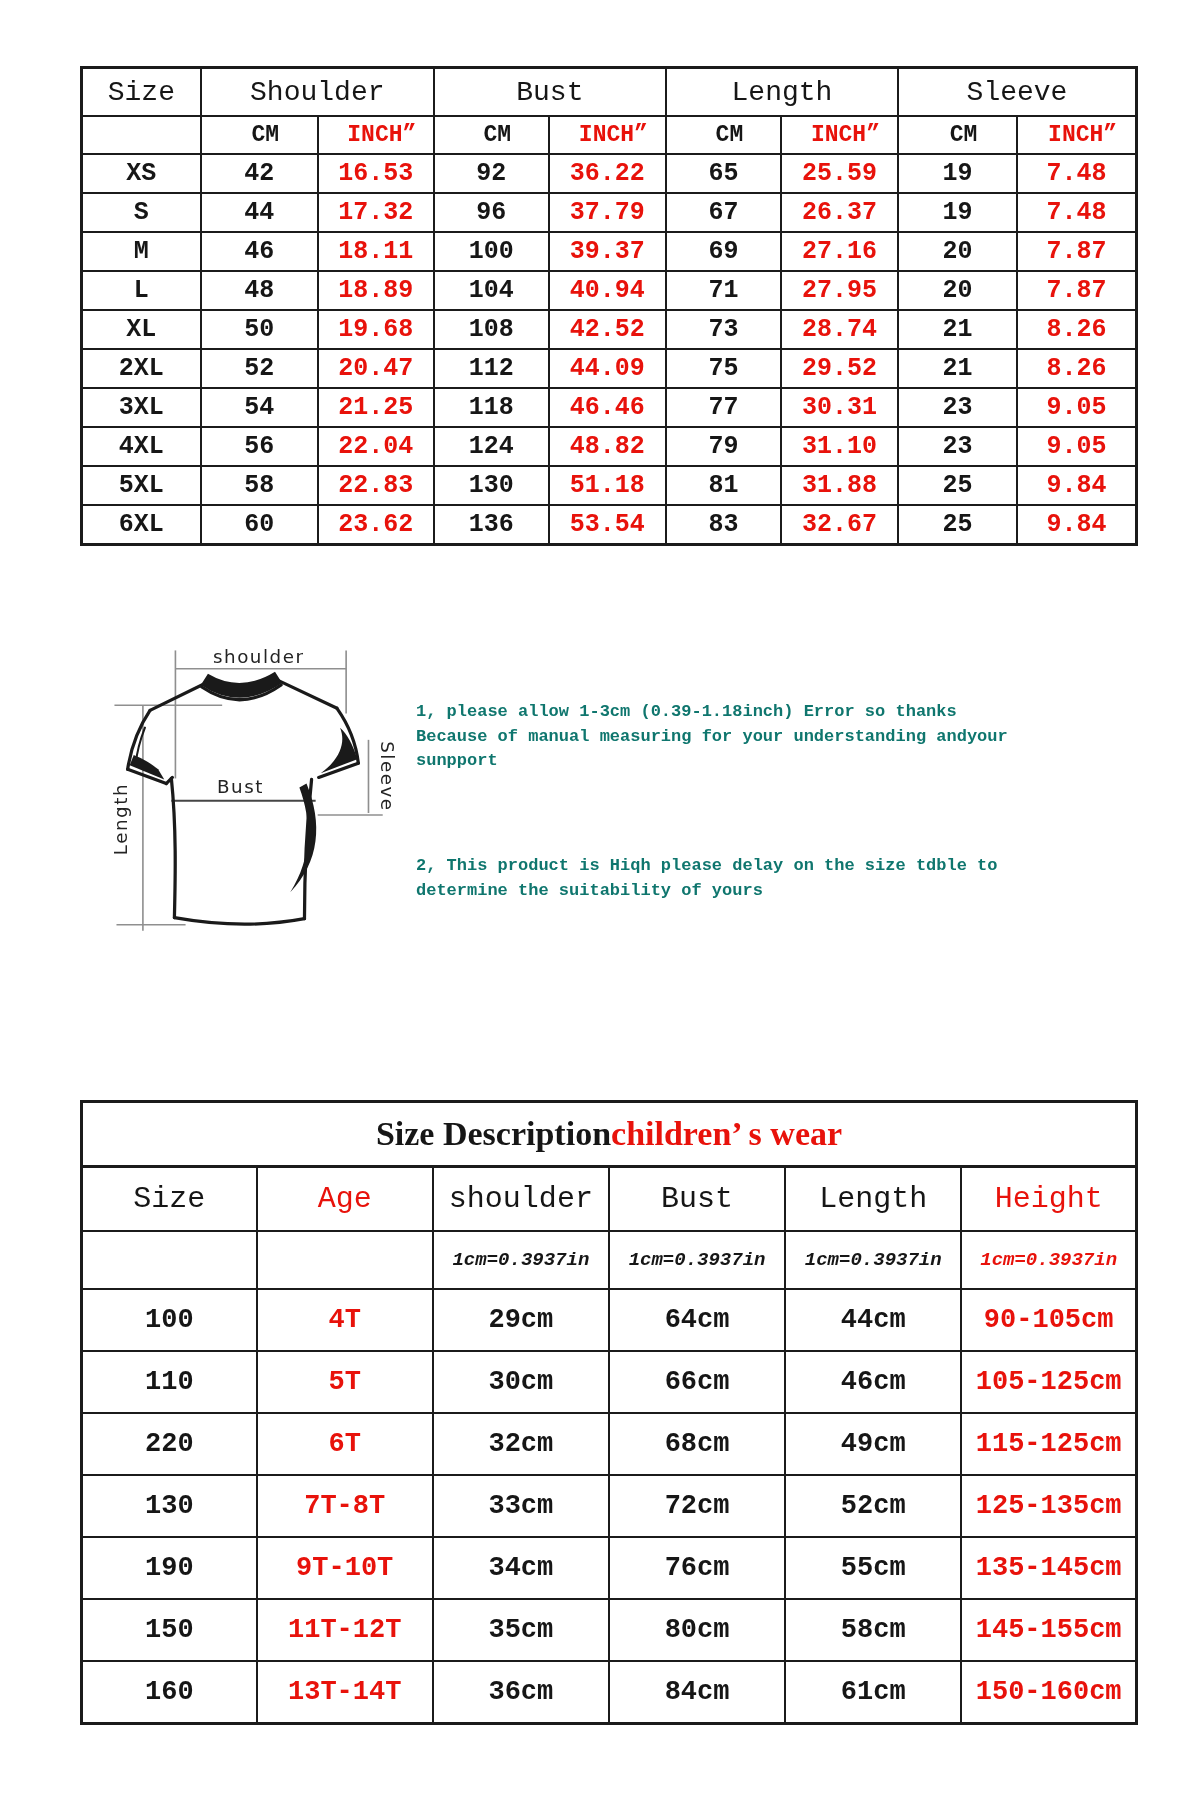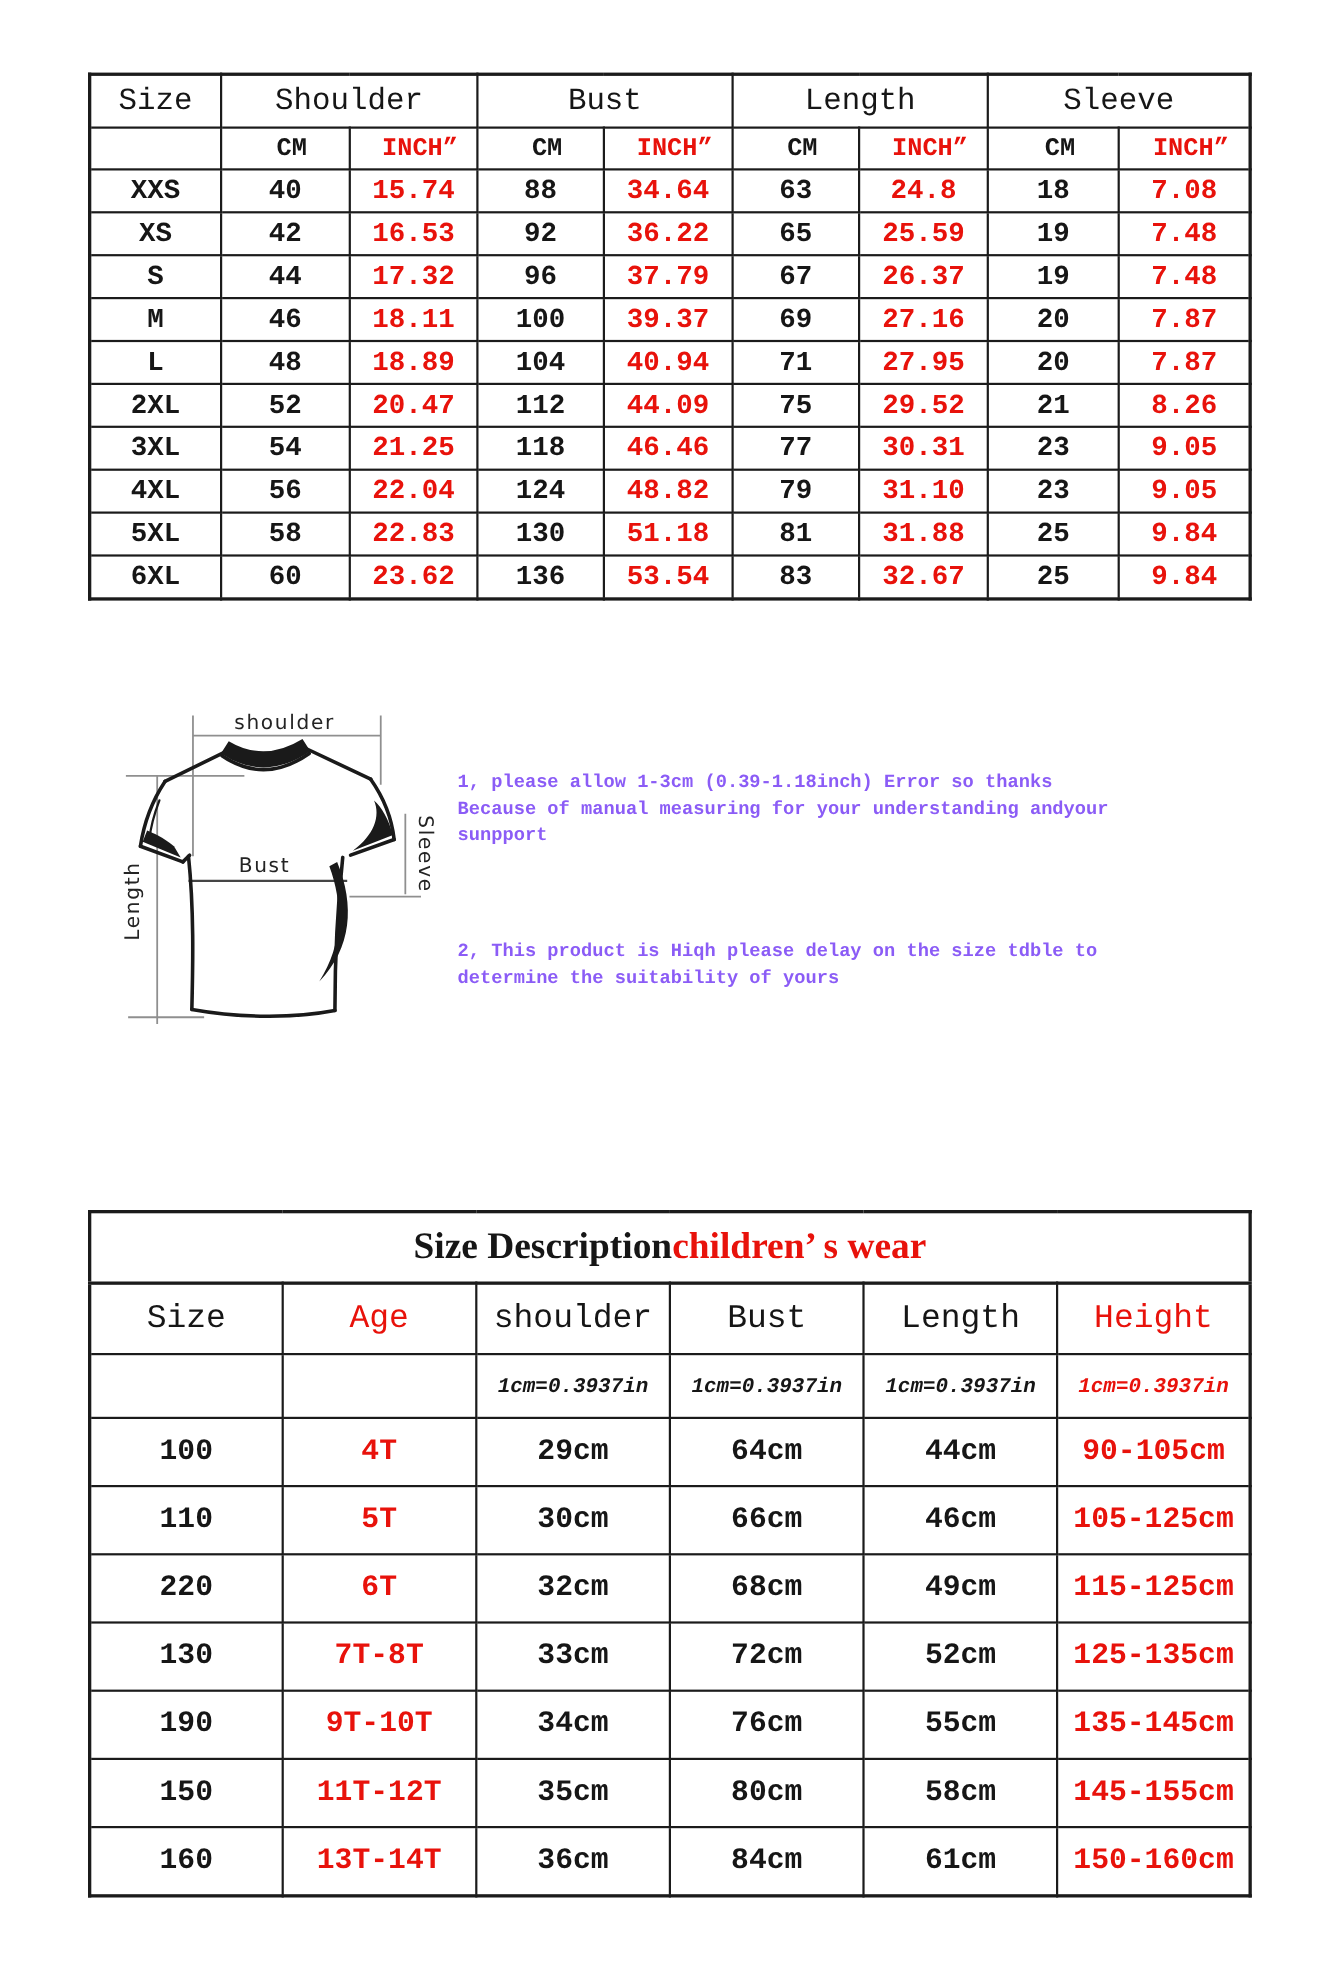--- a/index.html
+++ b/index.html
@@ -19,21 +19,21 @@
 
   .red{color:#e8120b;}
 
   
   .diagram{position:absolute;left:86px;top:624px;width:315px;height:315px;}
   .diagram text{font-family:"DejaVu Sans",sans-serif;font-size:18px;fill:#242424;letter-spacing:1.5px;}
 
   
   .note{
     position:absolute;white-space:pre-line;
-    font:700 17px/1.45 "Liberation Mono","DejaVu Sans Mono",monospace;color:#8b5cf6;
+    font:700 17px/1.45 "Liberation Mono","DejaVu Sans Mono",monospace;color:#0f766e;
   }
   .note1{left:416px;top:700px;width:660px;}
   .note2{left:416px;top:854px;width:660px;}
 
   
   .kids{position:absolute;left:80px;top:1100px;width:1058px;border:3px solid #1b1b1b;}
   .kids th,.kids td{border:2px solid #1b1b1b;}
   .kids .title th{height:62px;border-bottom:3px solid #1b1b1b;
     font-family:"Liberation Serif","DejaVu Serif",serif;font-size:34px;font-weight:700;}
   .kids .hdr th{height:62px;font-size:30px;font-weight:400;}
@@ -73,31 +73,20 @@
         <th>CM</th>
         <th class="red">INCH”</th>
         <th>CM</th>
         <th class="red">INCH”</th>
         <th>CM</th>
         <th class="red">INCH”</th>
       </tr>
     </thead>
     <tbody>
 
-        <tr>
-          <td>XXS</td>
-          <td>40</td>
-          <td class="red">15.74</td>
-          <td>88</td>
-          <td class="red">34.64</td>
-          <td>63</td>
-          <td class="red">24.8</td>
-          <td>18</td>
-          <td class="red">7.08</td>
-        </tr>
 
         <tr>
           <td>XS</td>
           <td>42</td>
           <td class="red">16.53</td>
           <td>92</td>
           <td class="red">36.22</td>
           <td>65</td>
           <td class="red">25.59</td>
           <td>19</td>
@@ -133,20 +122,31 @@
           <td>48</td>
           <td class="red">18.89</td>
           <td>104</td>
           <td class="red">40.94</td>
           <td>71</td>
           <td class="red">27.95</td>
           <td>20</td>
           <td class="red">7.87</td>
         </tr>
 
+        <tr>
+          <td>XL</td>
+          <td>50</td>
+          <td class="red">19.68</td>
+          <td>108</td>
+          <td class="red">42.52</td>
+          <td>73</td>
+          <td class="red">28.74</td>
+          <td>21</td>
+          <td class="red">8.26</td>
+        </tr>
 
         <tr>
           <td>2XL</td>
           <td>52</td>
           <td class="red">20.47</td>
           <td>112</td>
           <td class="red">44.09</td>
           <td>75</td>
           <td class="red">29.52</td>
           <td>21</td>

